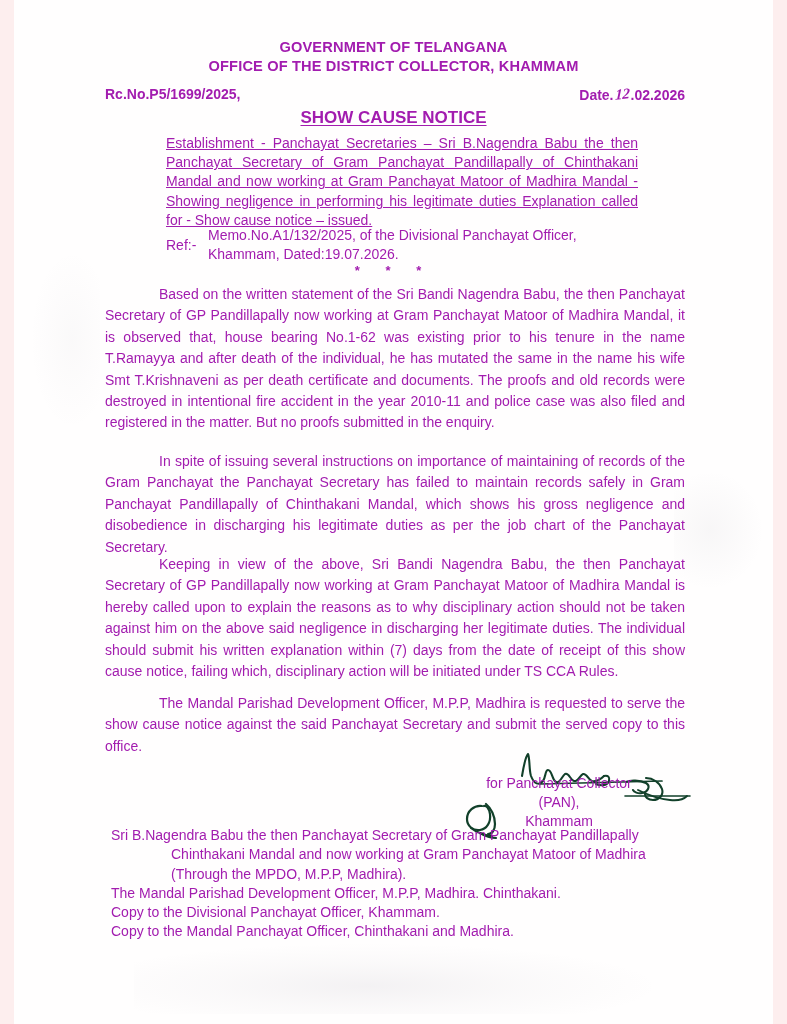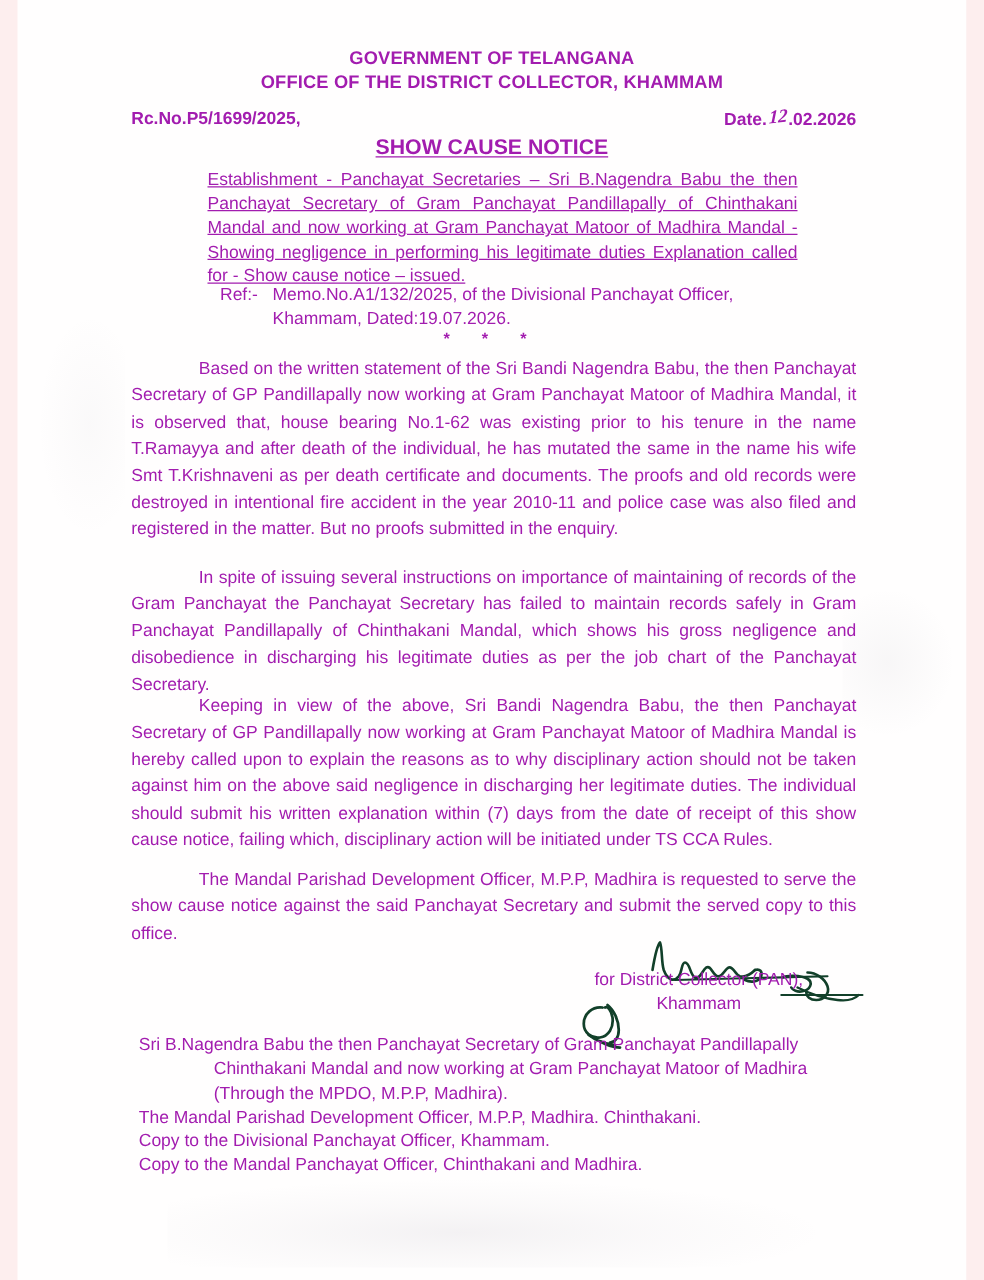--- a/index.html
+++ b/index.html
@@ -115,21 +115,21 @@
   }
   .sub-label {
     width: 42px;
     flex: 0 0 42px;
     font-size: 14px;
   }
   .sub-text { width: 472px; }
   .justify { text-align: justify; text-align-last: left; text-decoration: underline; }
 
   #sub-row { left: 152px; top: 134px; }
-  #ref-row { left: 162px; top: 226px; }
+  #ref-row { left: 152px; top: 226px; align-items: center; }
 
   #asterisks {
     position: absolute;
     left: 0;
     top: 263px;
     width: 759px;
     text-align: center;
     font-size: 13px;
     letter-spacing: 11px;
     font-weight: bold;
@@ -241,21 +241,21 @@
         <path d="M92 26 C96 25, 98 27, 97 31 C95 36, 88 36, 84 34"></path>
         <path d="M28 34 L150 31" stroke-width="1.7"></path>
         <path d="M114 32 C118 30, 128 30, 134 33 C139 36, 136 42, 130 43 C126 44, 122 42, 121 40"></path>
         <path d="M134 28 C141 28, 148 33, 150 39 C152 45, 147 50, 141 50 C136 50, 133 47, 133 44"></path>
         <path d="M126 40 C134 44, 147 49, 158 50 C166 51, 172 49, 175 46" stroke-width="1.9"></path>
         <path d="M113 46 L178 46" stroke-width="1.6"></path>
       </g>
     </svg>
 
     <div id="signature-block">
-      <div>for District Collector (PAN),</div>
+      <div>for Panchayat Collector (PAN),</div>
       <div>Khammam</div>
     </div>
 
     <svg id="sig-ink-small" viewBox="0 0 46 40" xmlns="http://www.w3.org/2000/svg">
       <g fill="none" stroke="#12402a" stroke-width="2.2" stroke-linecap="round" stroke-linejoin="round">
         <path d="M20 6 C12 5, 5 11, 5 19 C5 26, 11 31, 18 30 C25 29, 29 22, 28 14 C27 8, 24 5, 22 6"></path>
         <path d="M24 4 C29 8, 33 16, 33 24 C33 30, 30 34, 26 34"></path>
         <path d="M9 28 C14 32, 22 35, 30 36"></path>
         <path d="M18 33 C23 36, 29 38, 34 38"></path>
       </g>

